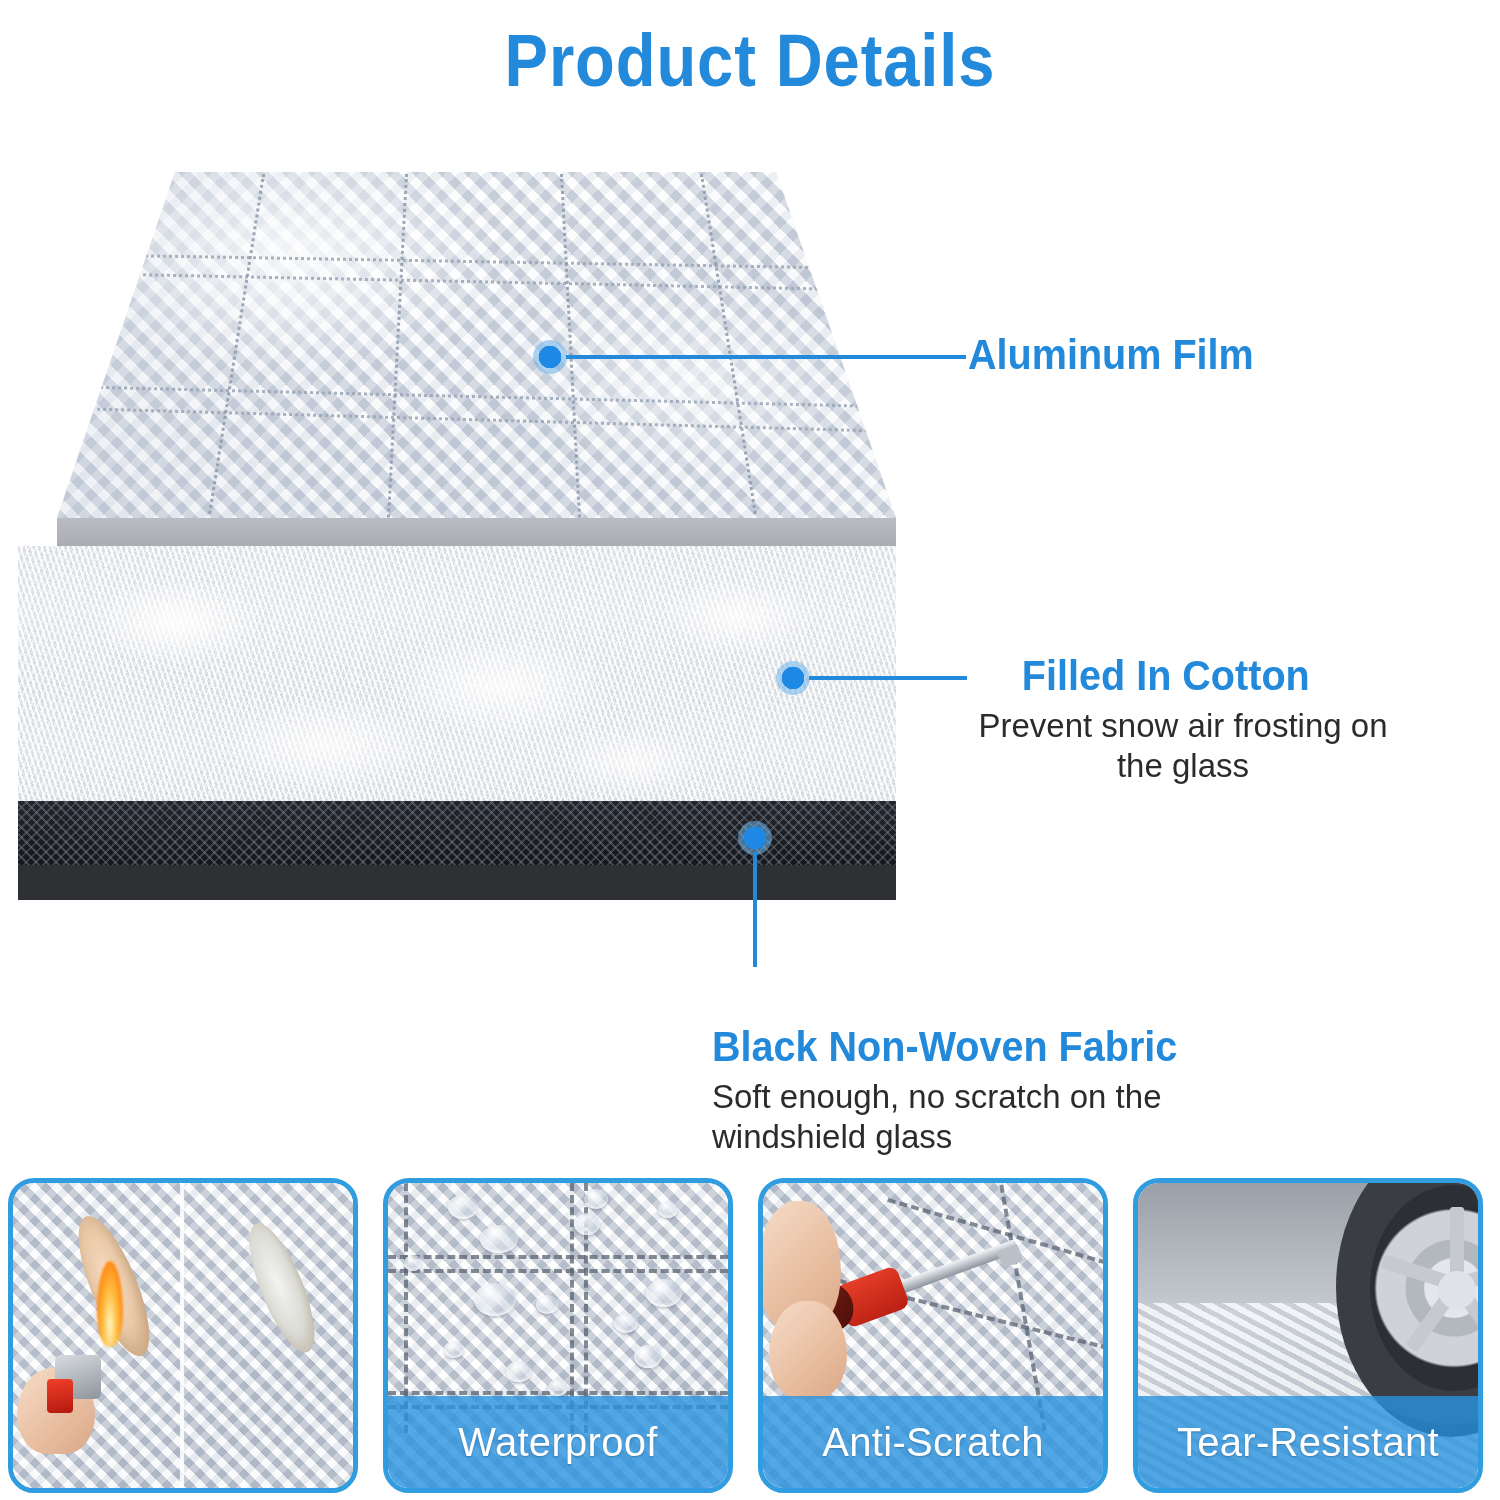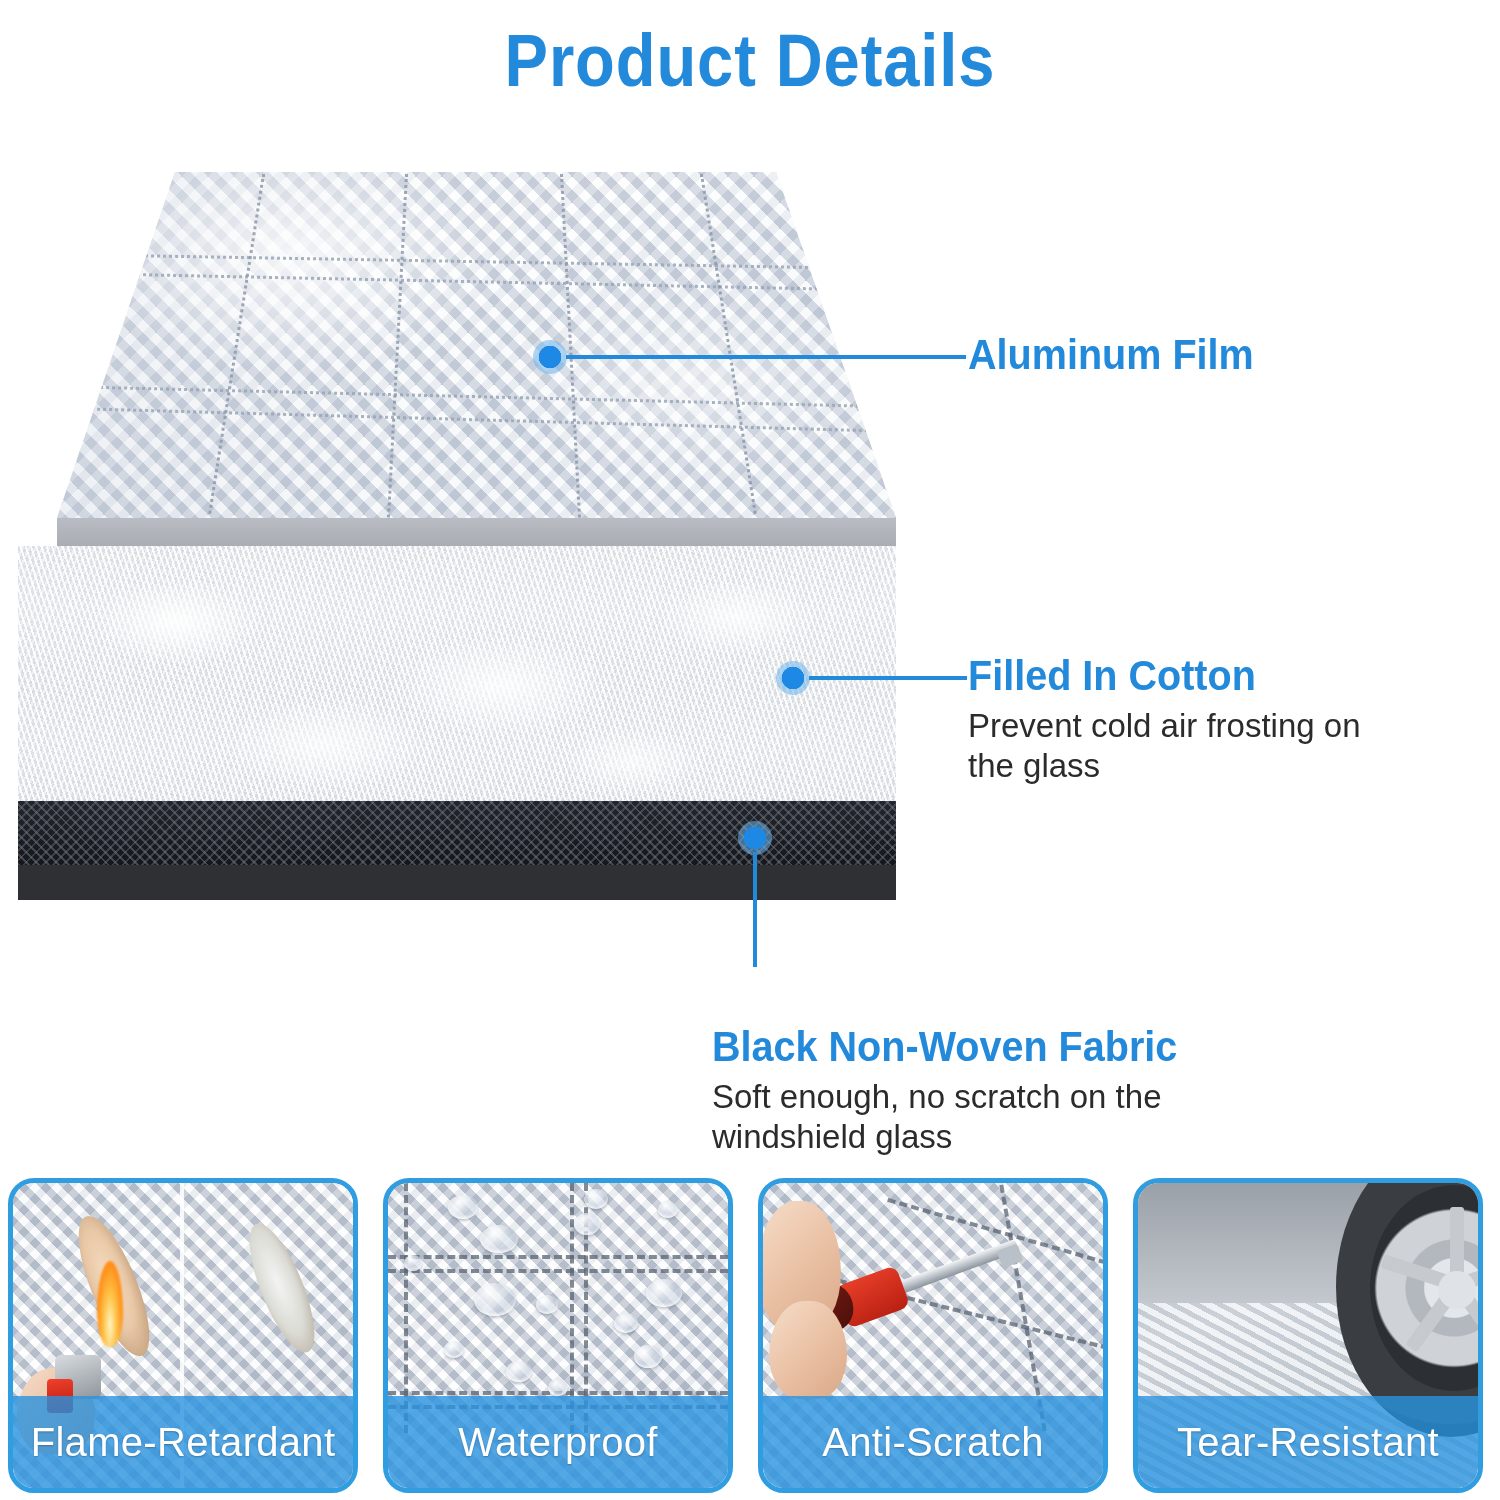--- a/index.html
+++ b/index.html
@@ -206,23 +206,23 @@
   </div>
 
   <div class="dot" style="left:533px;top:340px;"></div>
   <div class="lead-h" style="left:566px;top:355px;width:400px;"></div>
   <div class="callout" style="left:968px;top:332px;">
     <div class="c-title">Aluminum Film</div>
   </div>
 
   <div class="dot" style="left:776px;top:661px;"></div>
   <div class="lead-h" style="left:809px;top:676px;width:158px;"></div>
-  <div class="callout" style="left:968px;top:653px;">
+  <div class="callout" style="left:968px;top:653px;text-align:center;">
     <div class="c-title">Filled In Cotton</div>
-    <div class="c-desc">Prevent cold air frosting on the glass</div>
+    <div class="c-desc">Prevent snow air frosting on the glass</div>
   </div>
 
   <div class="dot" style="left:738px;top:821px;"></div>
   <div class="lead-v" style="left:753px;top:852px;height:115px;"></div>
   <div class="callout wide" style="left:712px;top:1024px;">
     <div class="c-title">Black Non-Woven Fabric</div>
     <div class="c-desc">Soft enough, no scratch on the windshield glass</div>
   </div>
 
   <div class="thumbs">
@@ -231,21 +231,20 @@
       <div class="thumb-img">
         <div class="silver"></div>
         <div style="position:absolute;left:49%;top:0;width:4px;height:100%;background:rgba(255,255,255,.85);"></div>
         <div class="burnhole" style="left:78px;top:28px;width:46px;height:150px;"></div>
         <div class="flame" style="left:84px;top:78px;width:26px;height:86px;"></div>
         <div class="burnhole" style="left:248px;top:36px;width:42px;height:138px;background:radial-gradient(ellipse at 45% 45%,#f3f4f2 0%,#dcdcd6 50%,#a89a86 100%);"></div>
         <div class="finger" style="left:4px;top:185px;width:78px;height:86px;"></div>
         <div style="position:absolute;left:42px;top:172px;width:46px;height:44px;border-radius:6px;background:linear-gradient(160deg,#d8dce0,#8e949b);"></div>
         <div style="position:absolute;left:34px;top:196px;width:26px;height:34px;border-radius:4px;background:linear-gradient(170deg,#f0402a,#b4180f);"></div>
       </div>
-      <div class="cap">Flame-Retardant</div>
     </div>
 
     <div class="thumb" style="left:383px;">
       <div class="thumb-img">
         <div class="silver"></div>
         <div class="dashline" style="left:0;top:72px;width:340px;"></div>
         <div class="dashline" style="left:0;top:86px;width:340px;"></div>
         <div class="dashline" style="left:0;top:208px;width:340px;"></div>
         <div class="dashline" style="left:0;top:222px;width:340px;"></div>
         <div class="dashline v" style="left:182px;top:0;height:250px;"></div>

